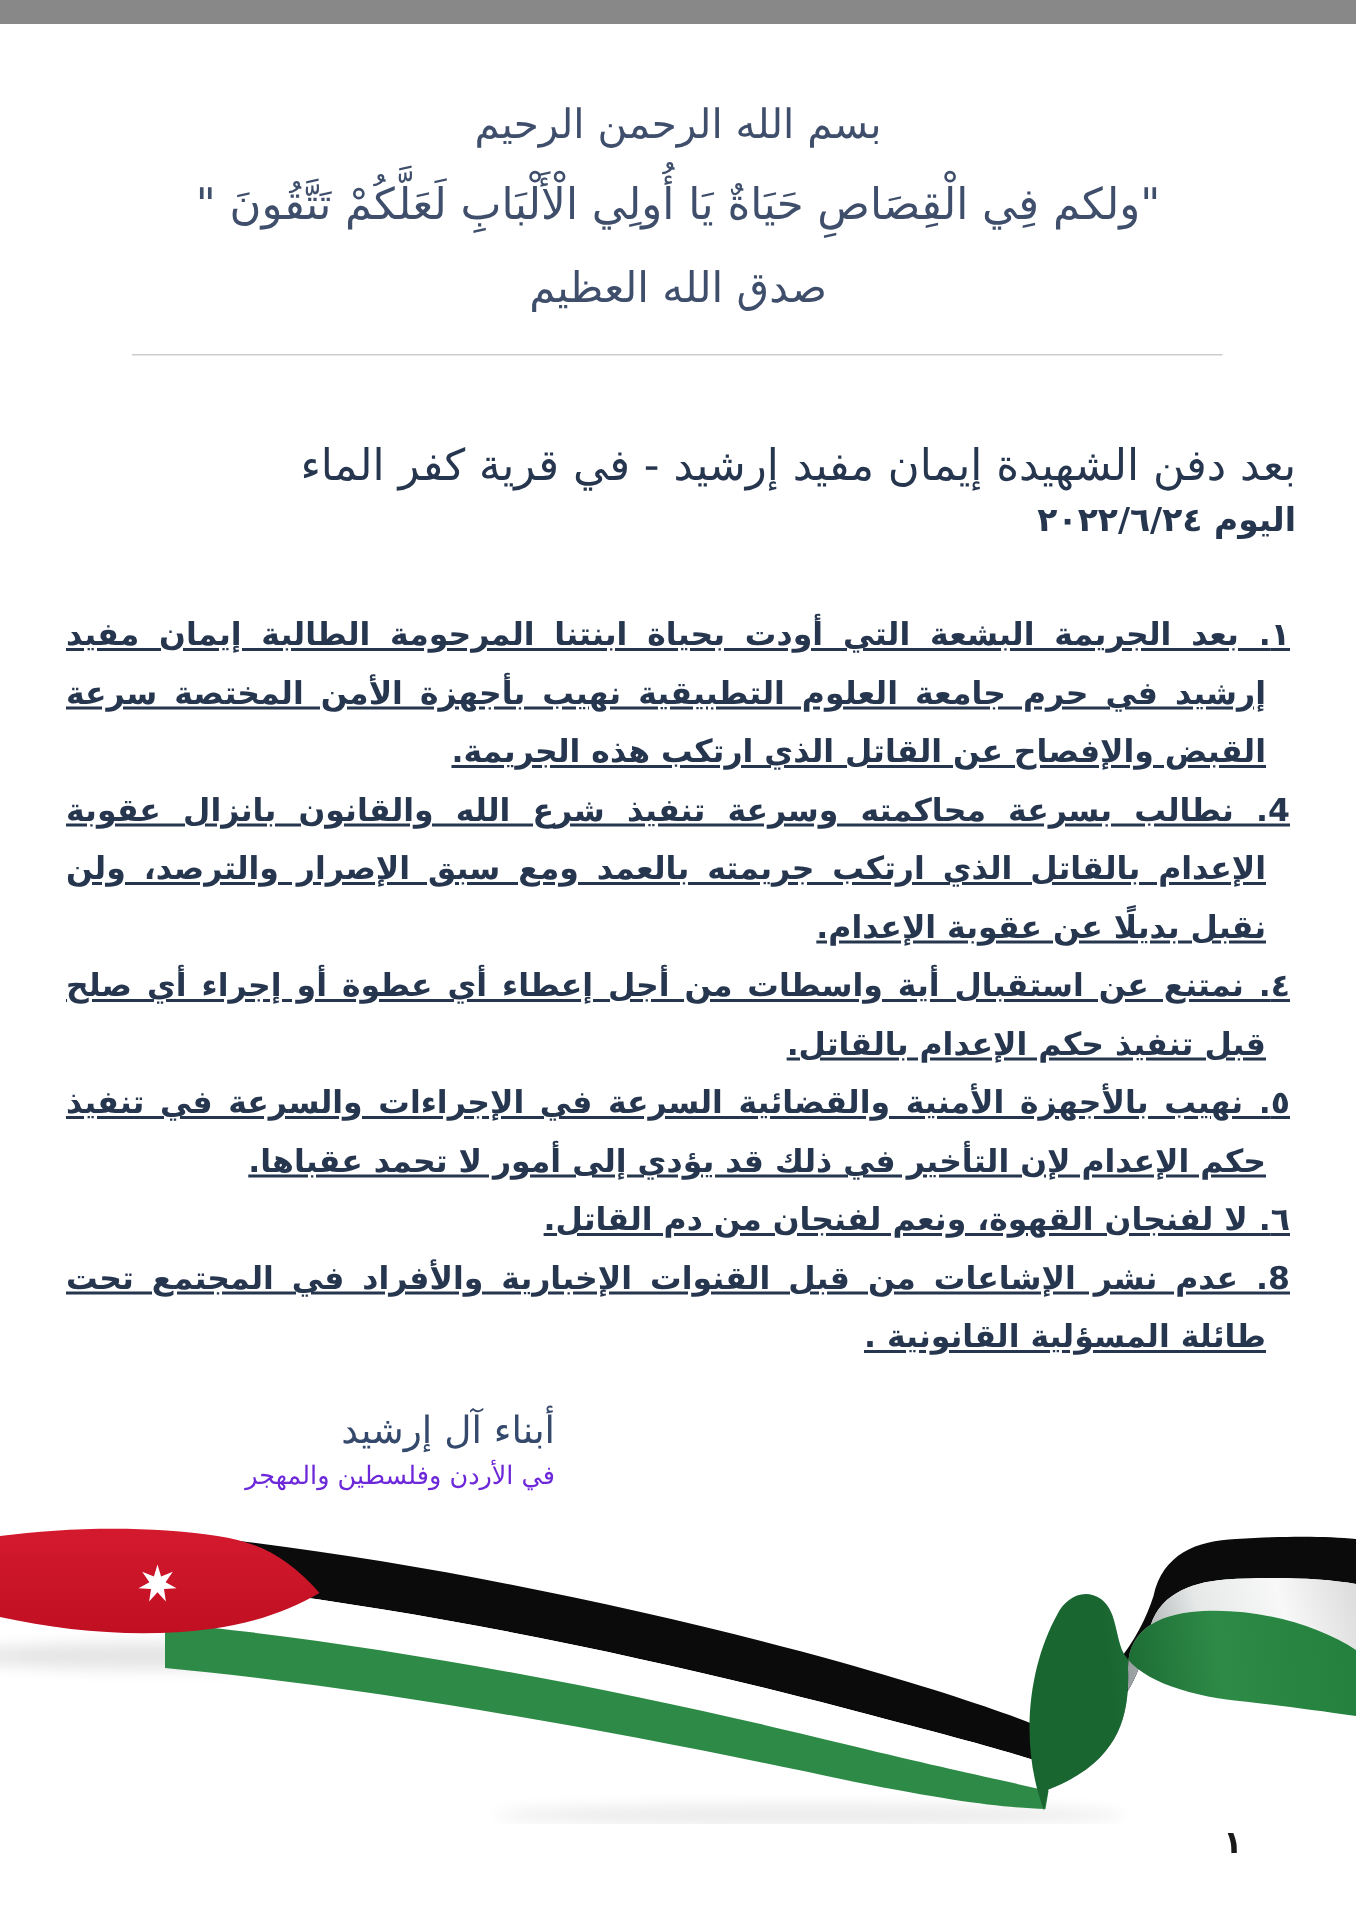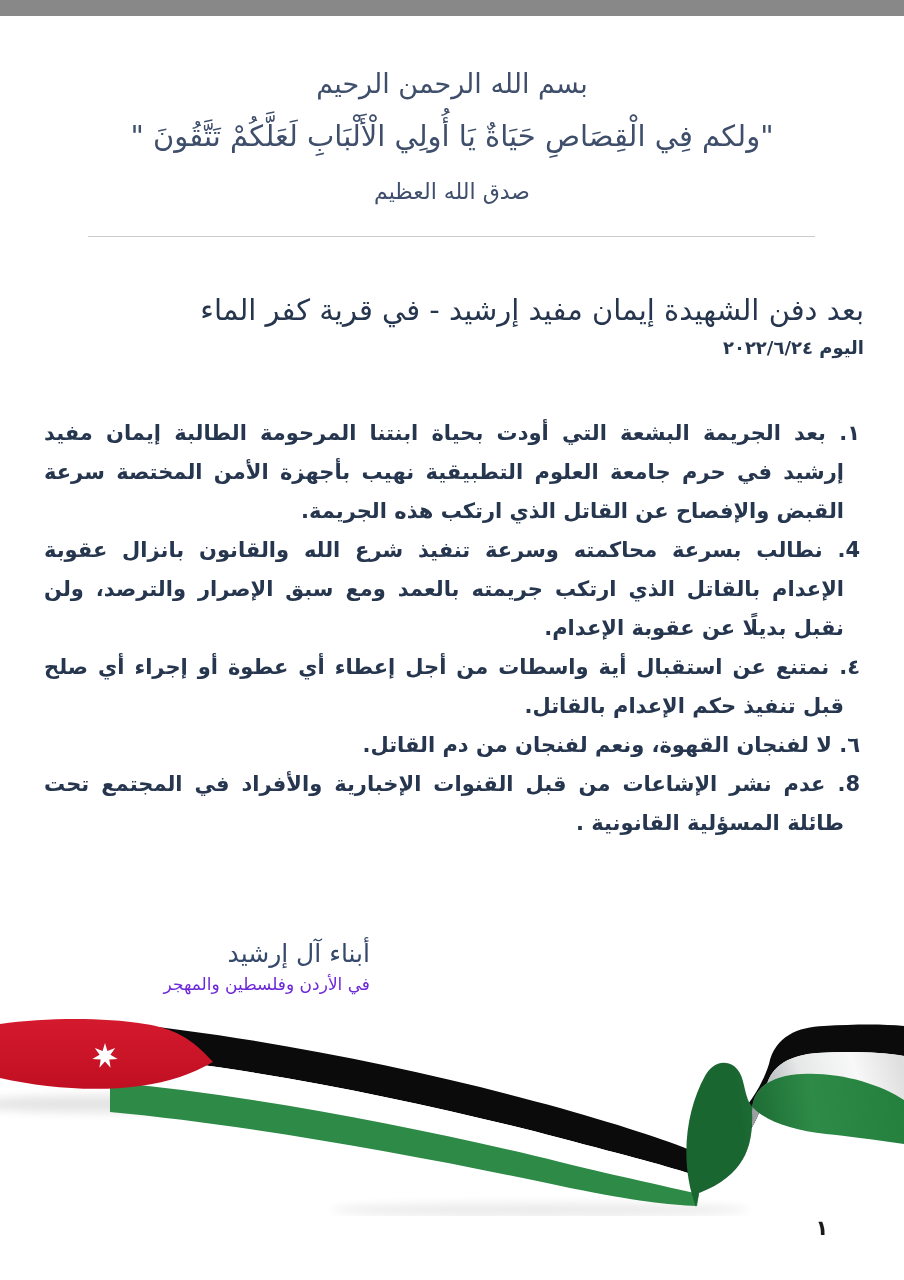--- a/index.html
+++ b/index.html
@@ -24,42 +24,43 @@
     overflow:hidden;
   }
   
   .header{
     position:absolute;top:48px;left:0;right:0;
     direction:rtl;text-align:center;
     color:var(--header-text);
   }
   .bismillah{font-size:27px;line-height:40px;}
   .verse{font-size:29px;line-height:64px;}
-  .tasdeeq{font-size:22px;line-height:40px;margin-top:4px;}
+  .tasdeeq{font-size:28px;line-height:40px;margin-top:4px;}
   
   .divider{
     position:absolute;top:220px;left:88px;
     width:727px;height:1px;background:var(--divider);
   }
   
   .title-block{
     position:absolute;top:274px;left:40px;right:40px;
     direction:rtl;text-align:right;
     color:var(--body-text);
   }
   .title{font-size:29px;line-height:40px;font-weight:bold;}
   .subtitle{font-size:29px;line-height:40px;font-weight:normal;}
-  .date-line{font-size:18px;line-height:30px;font-weight:bold;margin-top:3px;}
+  .date-line{font-size:22px;line-height:30px;font-weight:bold;margin-top:3px;}
   
   .body-list{
-    position:absolute;top:398px;left:44px;right:44px;
+    position:absolute;top:388px;left:44px;right:44px;
     direction:rtl;
     color:var(--body-text);
     font-size:21px;font-weight:bold;line-height:39px;
     text-align:justify;
+    text-decoration:underline;
   }
   .item{padding-right:16px;text-indent:-16px;}
   
   .signature{
     position:absolute;top:921px;left:70px;width:300px;
     direction:rtl;
   }
   .sig-line1{font-size:25px;line-height:34px;color:var(--signature-text);}
   .sig-line2{font-size:17px;line-height:26px;color:#6d28d9;}
   
@@ -94,20 +95,21 @@
 
   <div class="title-block">
     <div class="subtitle">بعد دفن الشهيدة إيمان مفيد إرشيد - في قرية كفر الماء</div>
     <div class="date-line">اليوم ٢٠٢٢/٦/٢٤</div>
   </div>
 
   <div class="body-list">
     <div class="item">١. بعد الجريمة البشعة التي أودت بحياة ابنتنا المرحومة الطالبة إيمان مفيد إرشيد في حرم جامعة العلوم التطبيقية نهيب بأجهزة الأمن المختصة سرعة القبض والإفصاح عن القاتل الذي ارتكب هذه الجريمة.</div>
     <div class="item">4. نطالب بسرعة محاكمته وسرعة تنفيذ شرع الله والقانون بانزال عقوبة الإعدام بالقاتل الذي ارتكب جريمته بالعمد ومع سبق الإصرار والترصد، ولن نقبل بديلًا عن عقوبة الإعدام.</div>
     <div class="item">٤. نمتنع عن استقبال أية واسطات من أجل إعطاء أي عطوة أو إجراء أي صلح قبل تنفيذ حكم الإعدام بالقاتل.</div>
+    <div class="item">٥. نهيب بالأجهزة الأمنية والقضائية السرعة في الإجراءات والسرعة في تنفيذ حكم الإعدام لإن التأخير في ذلك قد يؤدي إلى أمور لا تحمد عقباها.</div>
     <div class="item">٦. لا لفنجان القهوة، ونعم لفنجان من دم القاتل.</div>
     <div class="item">8. عدم نشر الإشاعات من قبل القنوات الإخبارية والأفراد في المجتمع تحت طائلة المسؤلية القانونية .</div>
   </div>
 
   <div class="signature">
     <div class="sig-line1">أبناء آل إرشيد</div>
     <div class="sig-line2">في الأردن وفلسطين والمهجر</div>
   </div>
 
   <div class="flag-wrap">

